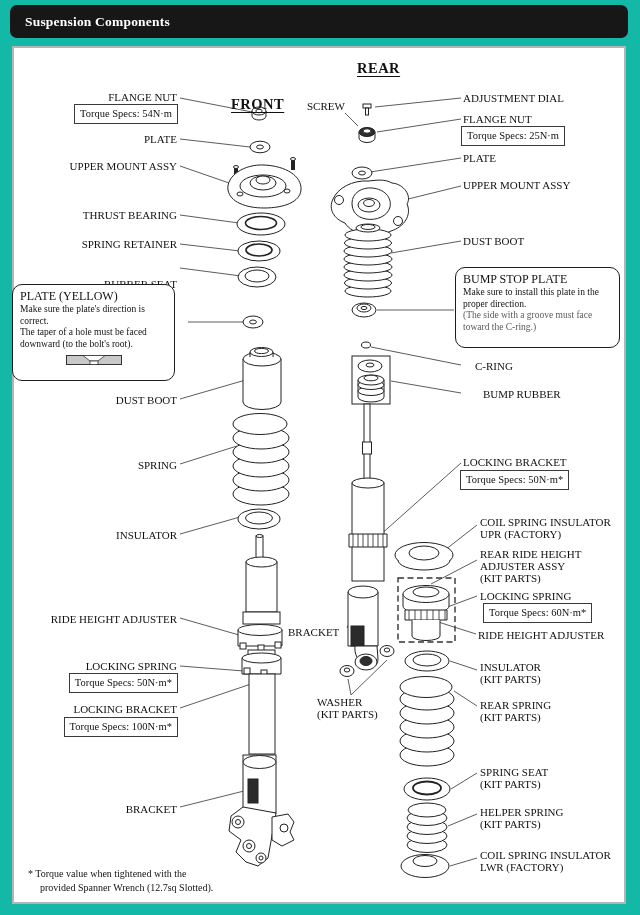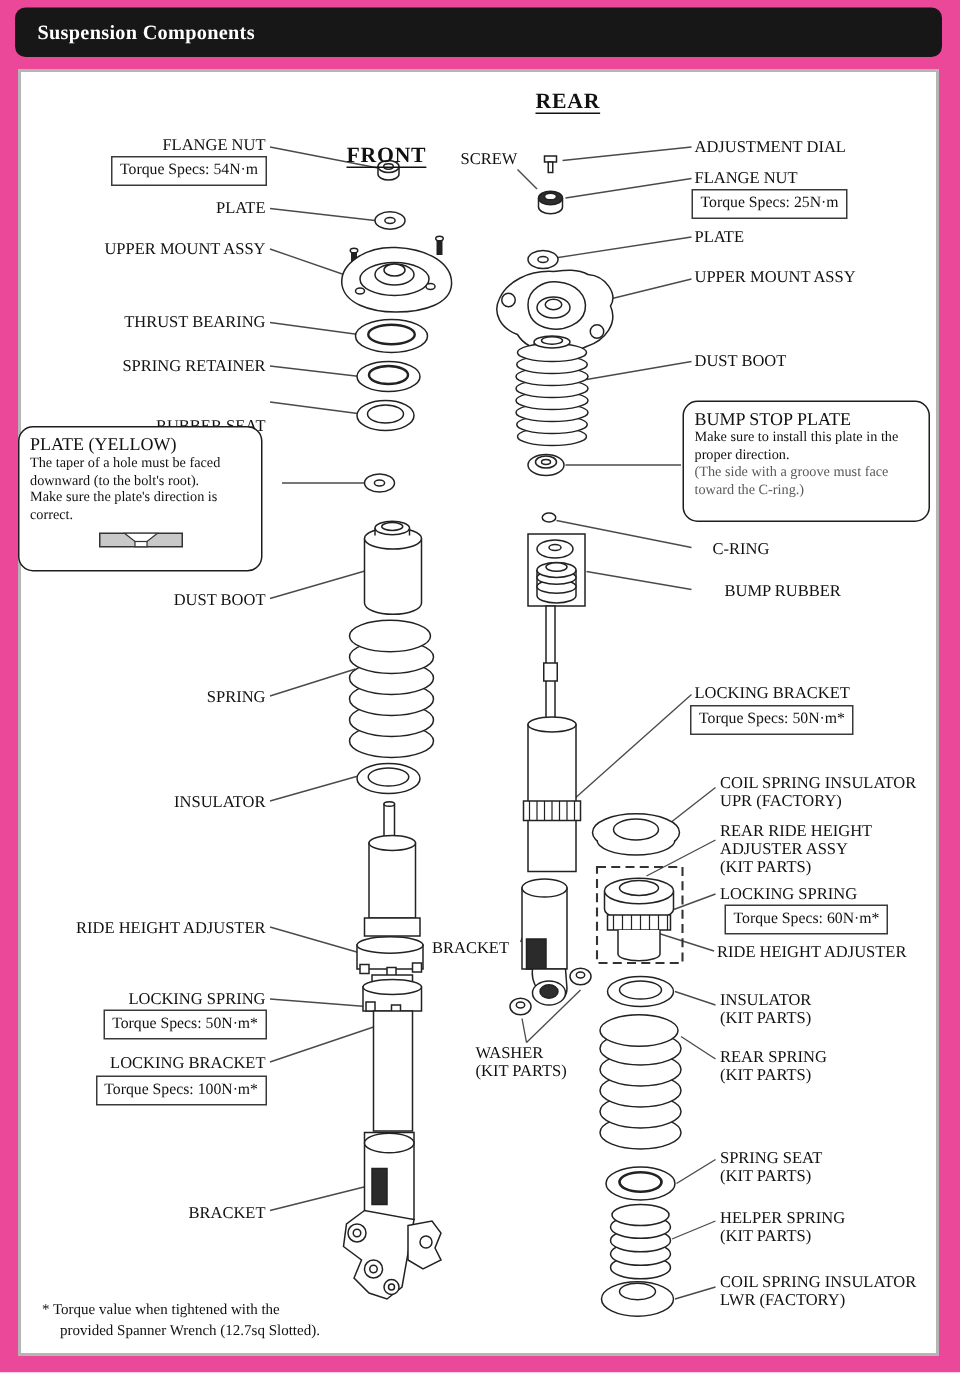--- a/index.html
+++ b/index.html
@@ -1,16 +1,16 @@
 <!DOCTYPE html>
 <html><head>
 <meta charset="utf-8">
 <style>
   html,body{margin:0;padding:0;background:#fff;}
-  .page{position:relative;width:640px;height:915px;background:#ec4899;overflow:hidden;
+  .page{position:relative;width:640px;height:915px;background:#14b8a6;overflow:hidden;
         font-family:"Liberation Serif","DejaVu Serif",serif;color:#111;}
   .header{position:absolute;left:10px;top:5px;width:618px;height:33px;background:#171717;
           border-radius:7px;display:flex;align-items:center;box-sizing:border-box;padding-left:15px;}
   .header span{color:#fff;font-weight:bold;font-size:13.5px;letter-spacing:.2px;}
   .frame{position:absolute;left:12px;top:46px;width:614px;height:858px;border:2px solid #b5b5b5;
          box-sizing:border-box;background:#fff;}
   svg.art{position:absolute;left:0;top:0;}
   .colhead{position:absolute;font-weight:bold;font-size:14.5px;letter-spacing:.5px;
            text-decoration:underline;text-underline-offset:3px;}
   .lbl{position:absolute;font-size:11px;line-height:12px;white-space:nowrap;}
@@ -296,22 +296,22 @@
   <div class="lbl r" style="right:463px;top:91px;">FLANGE NUT</div>
   <div class="torque" style="right:462px;top:104px;">Torque Specs: 54N·m</div>
   <div class="lbl r" style="right:463px;top:133px;">PLATE</div>
   <div class="lbl r" style="right:463px;top:160px;">UPPER MOUNT ASSY</div>
   <div class="lbl r" style="right:463px;top:209px;">THRUST BEARING</div>
   <div class="lbl r" style="right:463px;top:238px;">SPRING RETAINER</div>
   <div class="lbl r" style="right:463px;top:262px;margin-top:16px;">RUBBER SEAT</div>
 
   <div class="note" style="left:12px;top:284px;width:163px;height:97px;">
     <div class="nt">PLATE (YELLOW)</div>
+    <div class="nb">Make sure the plate's direction is correct.</div>
     <div class="nb">The taper of a hole must be faced downward (to the bolt's root).</div>
-    <div class="nb">Make sure the plate's direction is correct.</div>
     <svg class="pgfx" width="56" height="12" viewBox="0 0 56 12">
       <rect x="0.5" y="1.5" width="55" height="9" fill="#c9c9c9" stroke="#333"></rect>
       <path d="M17,1.5 L39,1.5 L32,7 L24,7 Z" fill="#fff" stroke="#333" stroke-width="0.8"></path>
       <rect x="24" y="7" width="8" height="3.5" fill="#fff" stroke="#333" stroke-width="0.8"></rect>
     </svg>
   </div>
 
   <div class="lbl r" style="right:463px;top:394px;">DUST BOOT</div>
   <div class="lbl r" style="right:463px;top:459px;">SPRING</div>
   <div class="lbl r" style="right:463px;top:529px;">INSULATOR</div>

